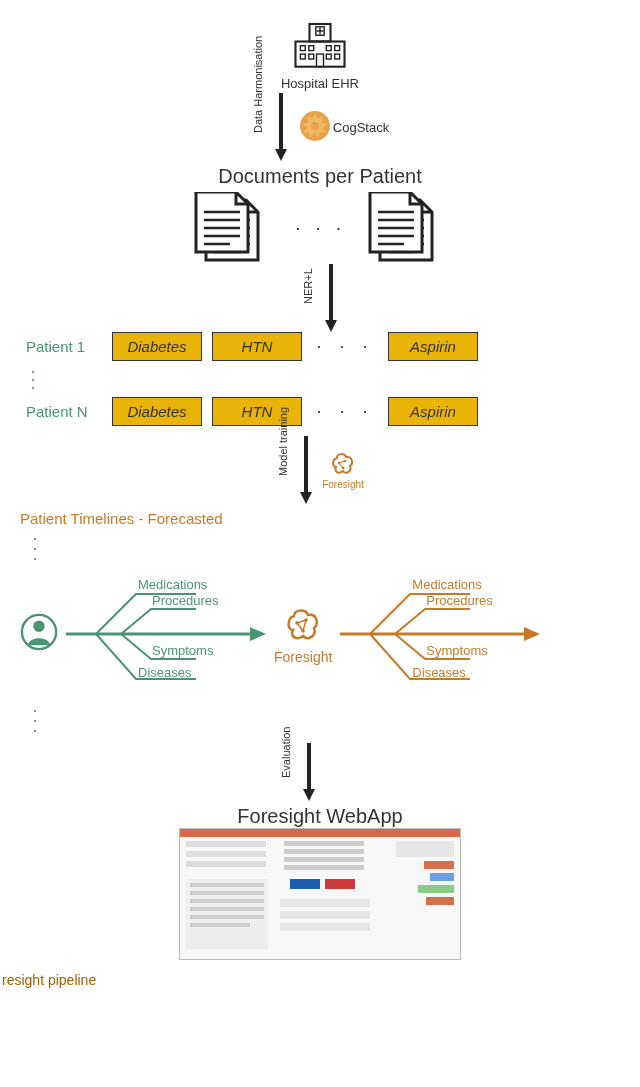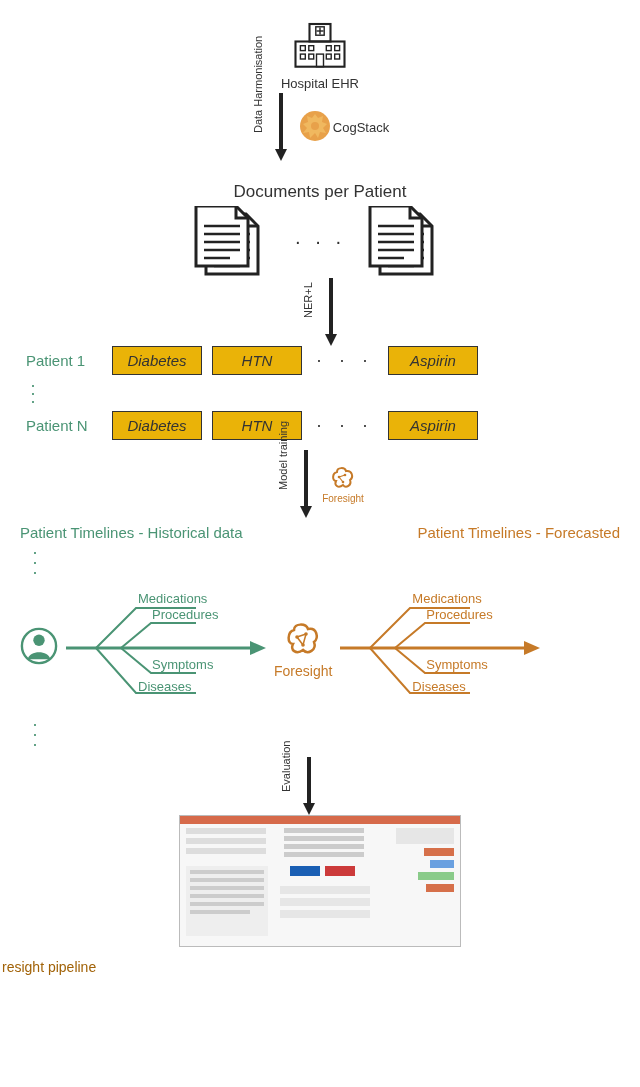--- a/index.html
+++ b/index.html
@@ -10,21 +10,21 @@
     background: #fff;
     color: #333;
   }
   .col {
     display: flex;
     flex-direction: column;
     align-items: center;
   }
   .hospital-icon svg { width: 70px; height: 50px; }
   .label-small { font-size: 13px; margin-top: 2px; }
-  .label-med { font-size: 17px; margin-top: 21px; }
+  .label-med { font-size: 20px; margin-top: 4px; }
   .arrow-block {
     display: flex;
     align-items: center;
     gap: 8px;
   }
   .arrow-caption {
     font-size: 11px;
     transform: rotate(-90deg);
     transform-origin: center;
     white-space: nowrap;
@@ -260,21 +260,20 @@
         <circle cx="17" cy="12" r="1.3" fill="#c67a28"></circle>
         <circle cx="15" cy="19" r="1.3" fill="#c67a28"></circle>
         <line x1="11" y1="14" x2="17" y2="12" stroke="#c67a28" stroke-width="1.2"></line>
         <line x1="11" y1="14" x2="15" y2="19" stroke="#c67a28" stroke-width="1.2"></line>
       </svg>
       <span>Foresight</span>
     </div>
   </div>
 
   <div class="timelines-headers">
-    <span class="hist">Patient Timelines - Historical data</span>
     <span class="fore">Patient Timelines - Forecasted</span>
   </div>
 
   <div style="align-self:flex-start" class="vdots-green">·<br>·<br>·</div>
 
   <div class="timelines-row">
     <div class="person-icon">
       <svg viewBox="0 0 40 40">
         <circle cx="20" cy="20" r="18" fill="none" stroke="#4a9474" stroke-width="2.5"></circle>
         <circle cx="20" cy="14" r="6" fill="#4a9474"></circle>
@@ -330,20 +329,21 @@
 
   <div class="arrow-block">
     <span class="arrow-caption">Evaluation</span>
     <svg width="16" height="60">
       <line x1="8" y1="2" x2="8" y2="50" stroke="#222" stroke-width="4"></line>
       <polygon points="8,60 2,48 14,48" fill="#222"></polygon>
     </svg>
     <span style="width:36px"></span>
   </div>
 
+  <div class="label-med">Foresight WebApp</div>
 
   <div class="webapp-mock">
     <div class="bar" style="top:0;left:0;width:100%;height:8px;background:#d66a4a"></div>
     <div class="bar" style="top:12px;left:6px;width:80px;height:6px"></div>
     <div class="bar" style="top:22px;left:6px;width:80px;height:6px"></div>
     <div class="bar" style="top:32px;left:6px;width:80px;height:6px"></div>
     <div class="bar" style="top:12px;left:104px;width:80px;height:5px;background:#ccc"></div>
     <div class="bar" style="top:20px;left:104px;width:80px;height:5px;background:#ccc"></div>
     <div class="bar" style="top:28px;left:104px;width:80px;height:5px;background:#ccc"></div>
     <div class="bar" style="top:36px;left:104px;width:80px;height:5px;background:#ccc"></div>

